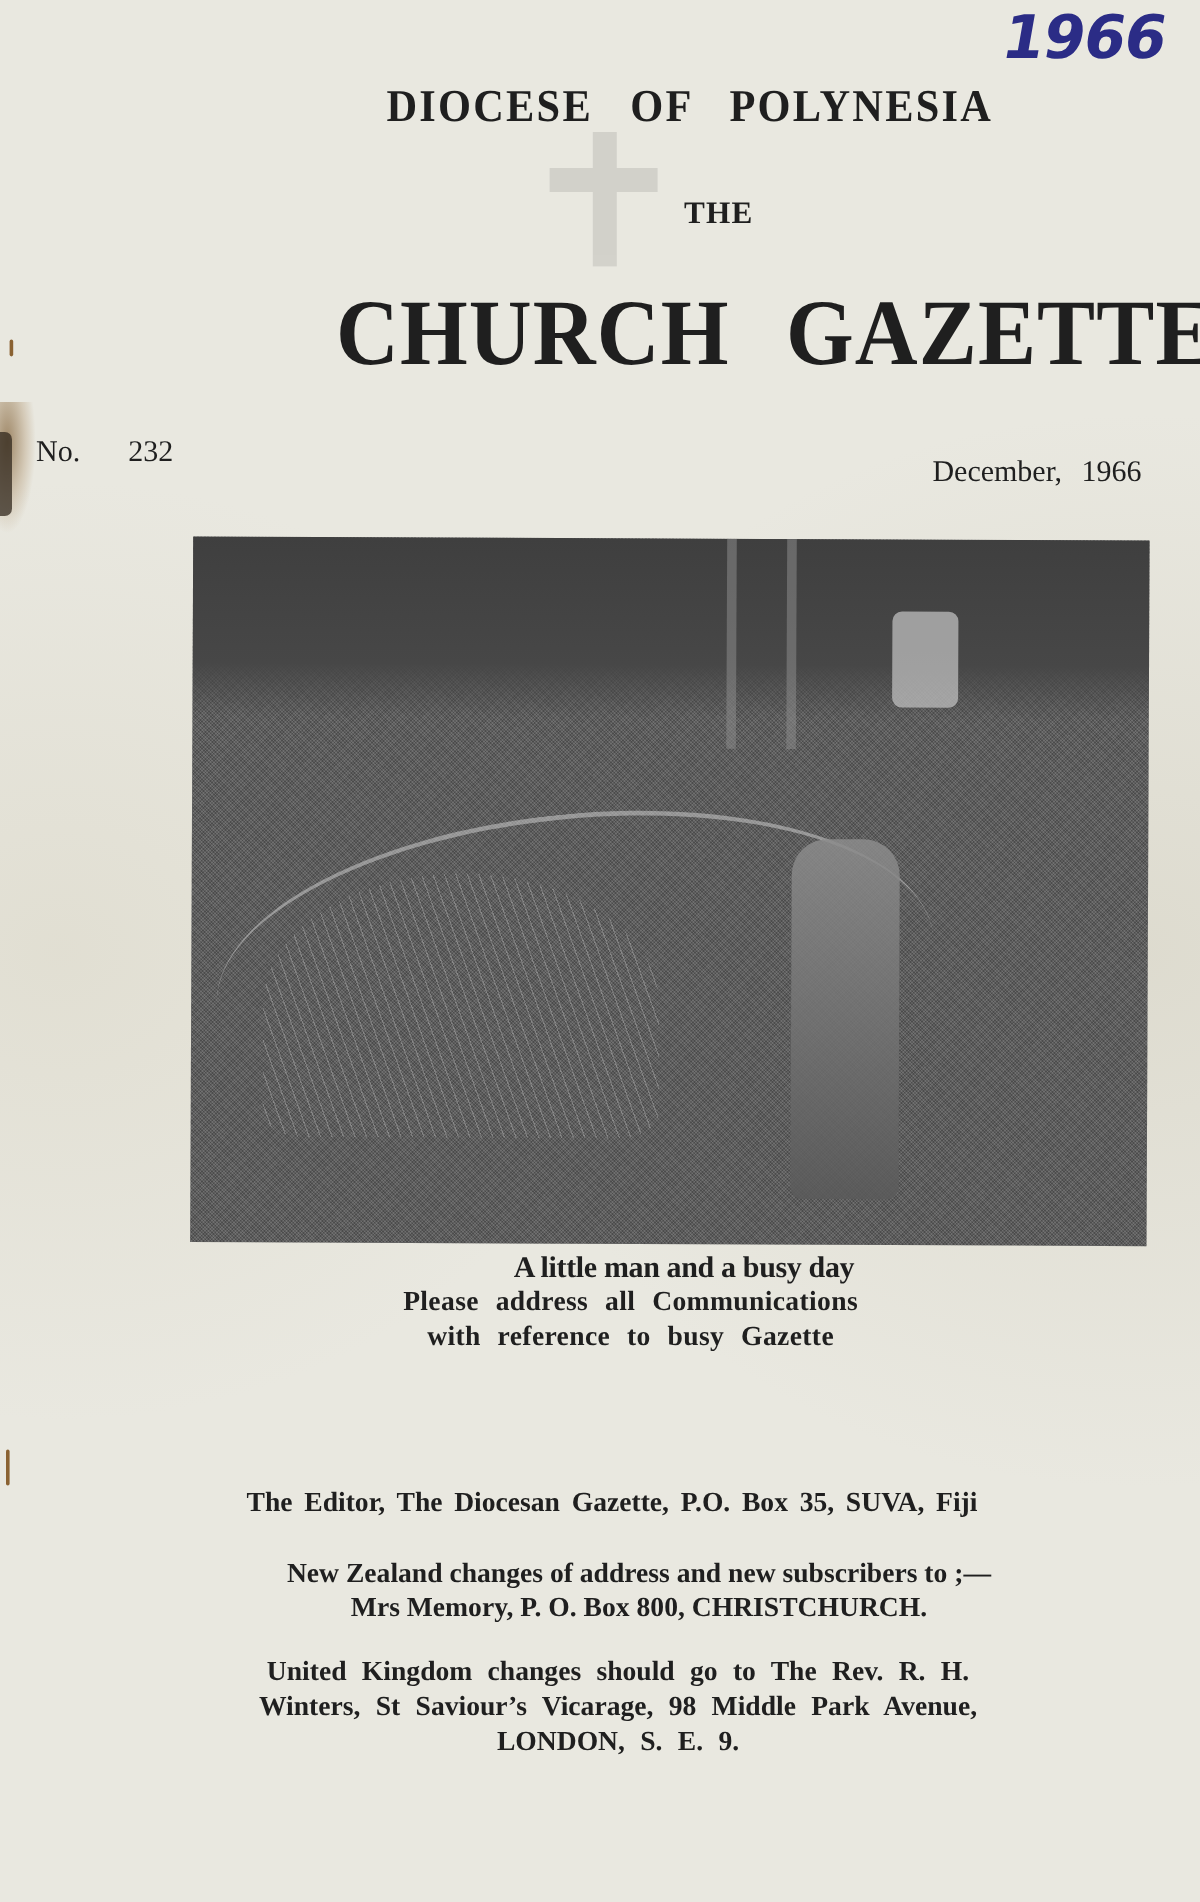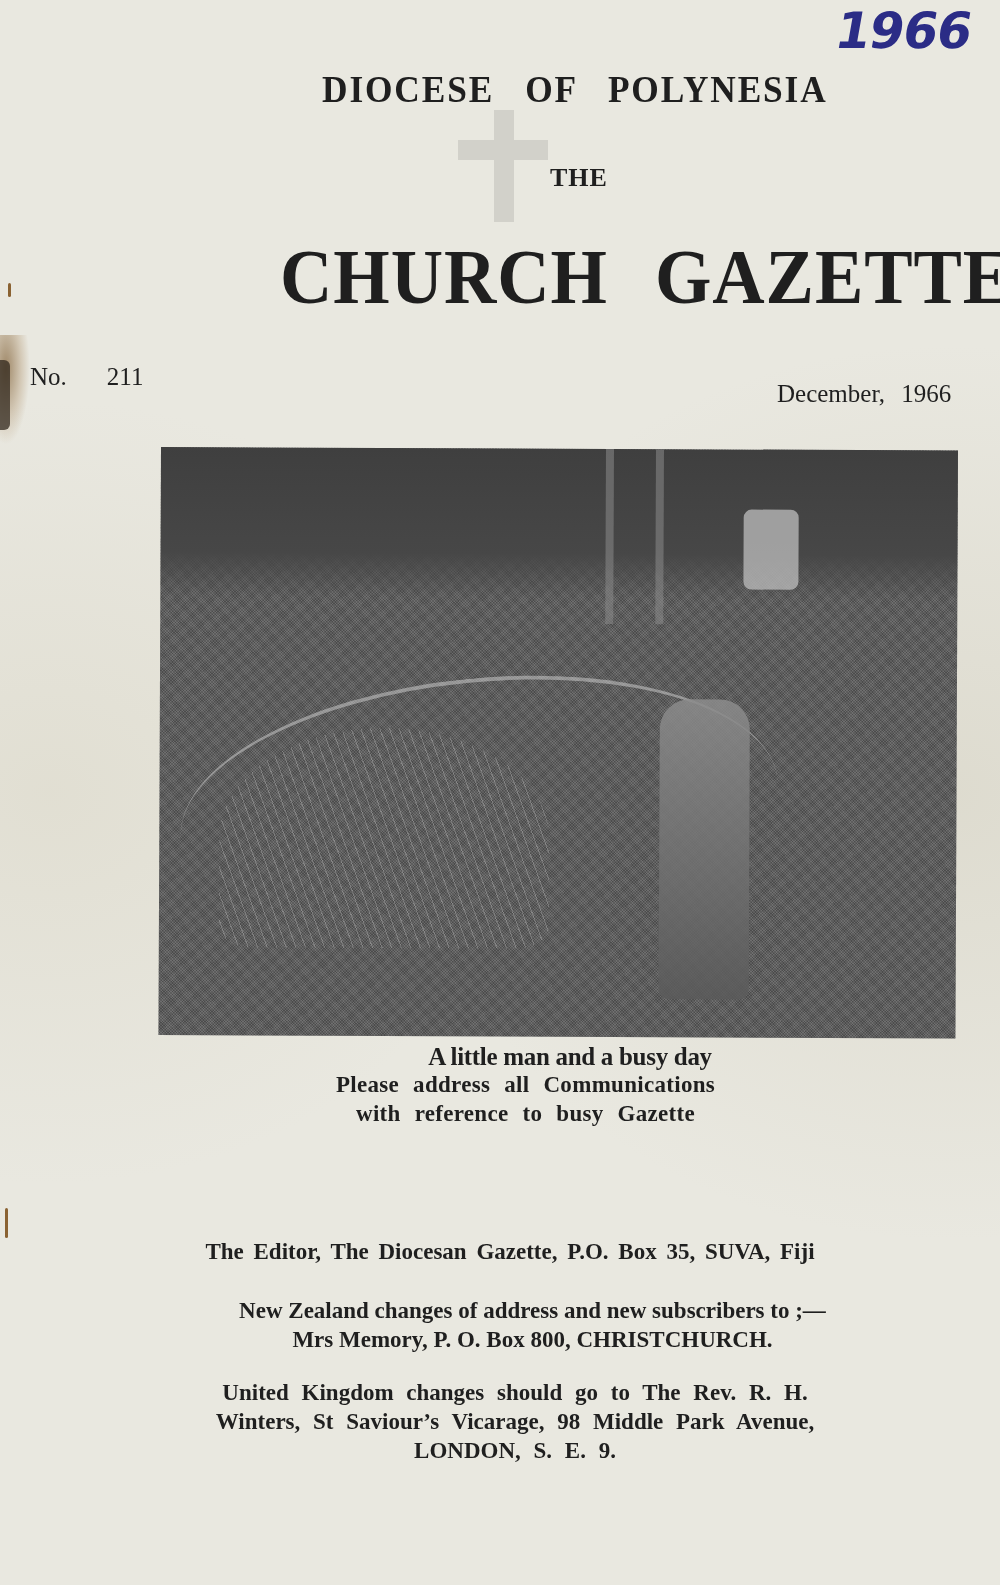--- a/index.html
+++ b/index.html
@@ -30,21 +30,21 @@
       position: absolute; left: 458px; top: 110px; width: 90px; height: 112px; opacity: 0.18;
     }
     .cross .v { position: absolute; left: 36px; top: 0; width: 20px; height: 112px; background: #6d6d6d; }
     .cross .h { position: absolute; left: 0; top: 30px; width: 90px; height: 20px; background: #6d6d6d; }
     .diocese {
       position: absolute; left: 322px; top: 67px; font-size: 38px; font-weight: bold;
       letter-spacing: 2px; font-family: "Liberation Serif", serif; word-spacing: 22px;
       transform: scaleX(0.93); transform-origin: left top; white-space: nowrap;
     }
     .the {
-      position: absolute; left: 550px; top: 163px; font-size: 26px; font-weight: bold;
+      position: absolute; left: 570px; top: 163px; font-size: 26px; font-weight: bold;
       letter-spacing: 1px;
     }
     .title {
       position: absolute; left: 280px; top: 232px; font-size: 78px; font-weight: bold;
       letter-spacing: 1px; word-spacing: 30px; white-space: nowrap;
       transform: scaleX(0.93); transform-origin: left top;
     }
     .issue-no { position: absolute; left: 30px; top: 363px; font-size: 25px; }
     .issue-no span + span { margin-left: 40px; }
     .issue-date { position: absolute; left: 777px; top: 380px; font-size: 25px; word-spacing: 10px; }
@@ -106,21 +106,21 @@
 <div class="cross">
   <div class="v"></div>
     <div class="h"></div>
 </div>
 
 <div class="diocese">DIOCESE OF POLYNESIA</div>
 <div class="the">THE</div>
 <div class="title">CHURCH GAZETTE</div>
 
 <div class="issue-no">
-  <span>No.</span><span>211</span>
+  <span>No.</span><span>232</span>
 </div>
 <div class="issue-date">December, 1966</div>
 
 <div class="photo" title="Halftone photograph of a small child dragging a large palm frond across a lawn, with a hedge and a figure in the background">
   <div class="hedge"></div>
   <div class="post" style="left:445px;"></div>
   <div class="post" style="left:495px;"></div>
   <div class="person"></div>
   <div class="frond"></div>
   <div class="fringe"></div>

